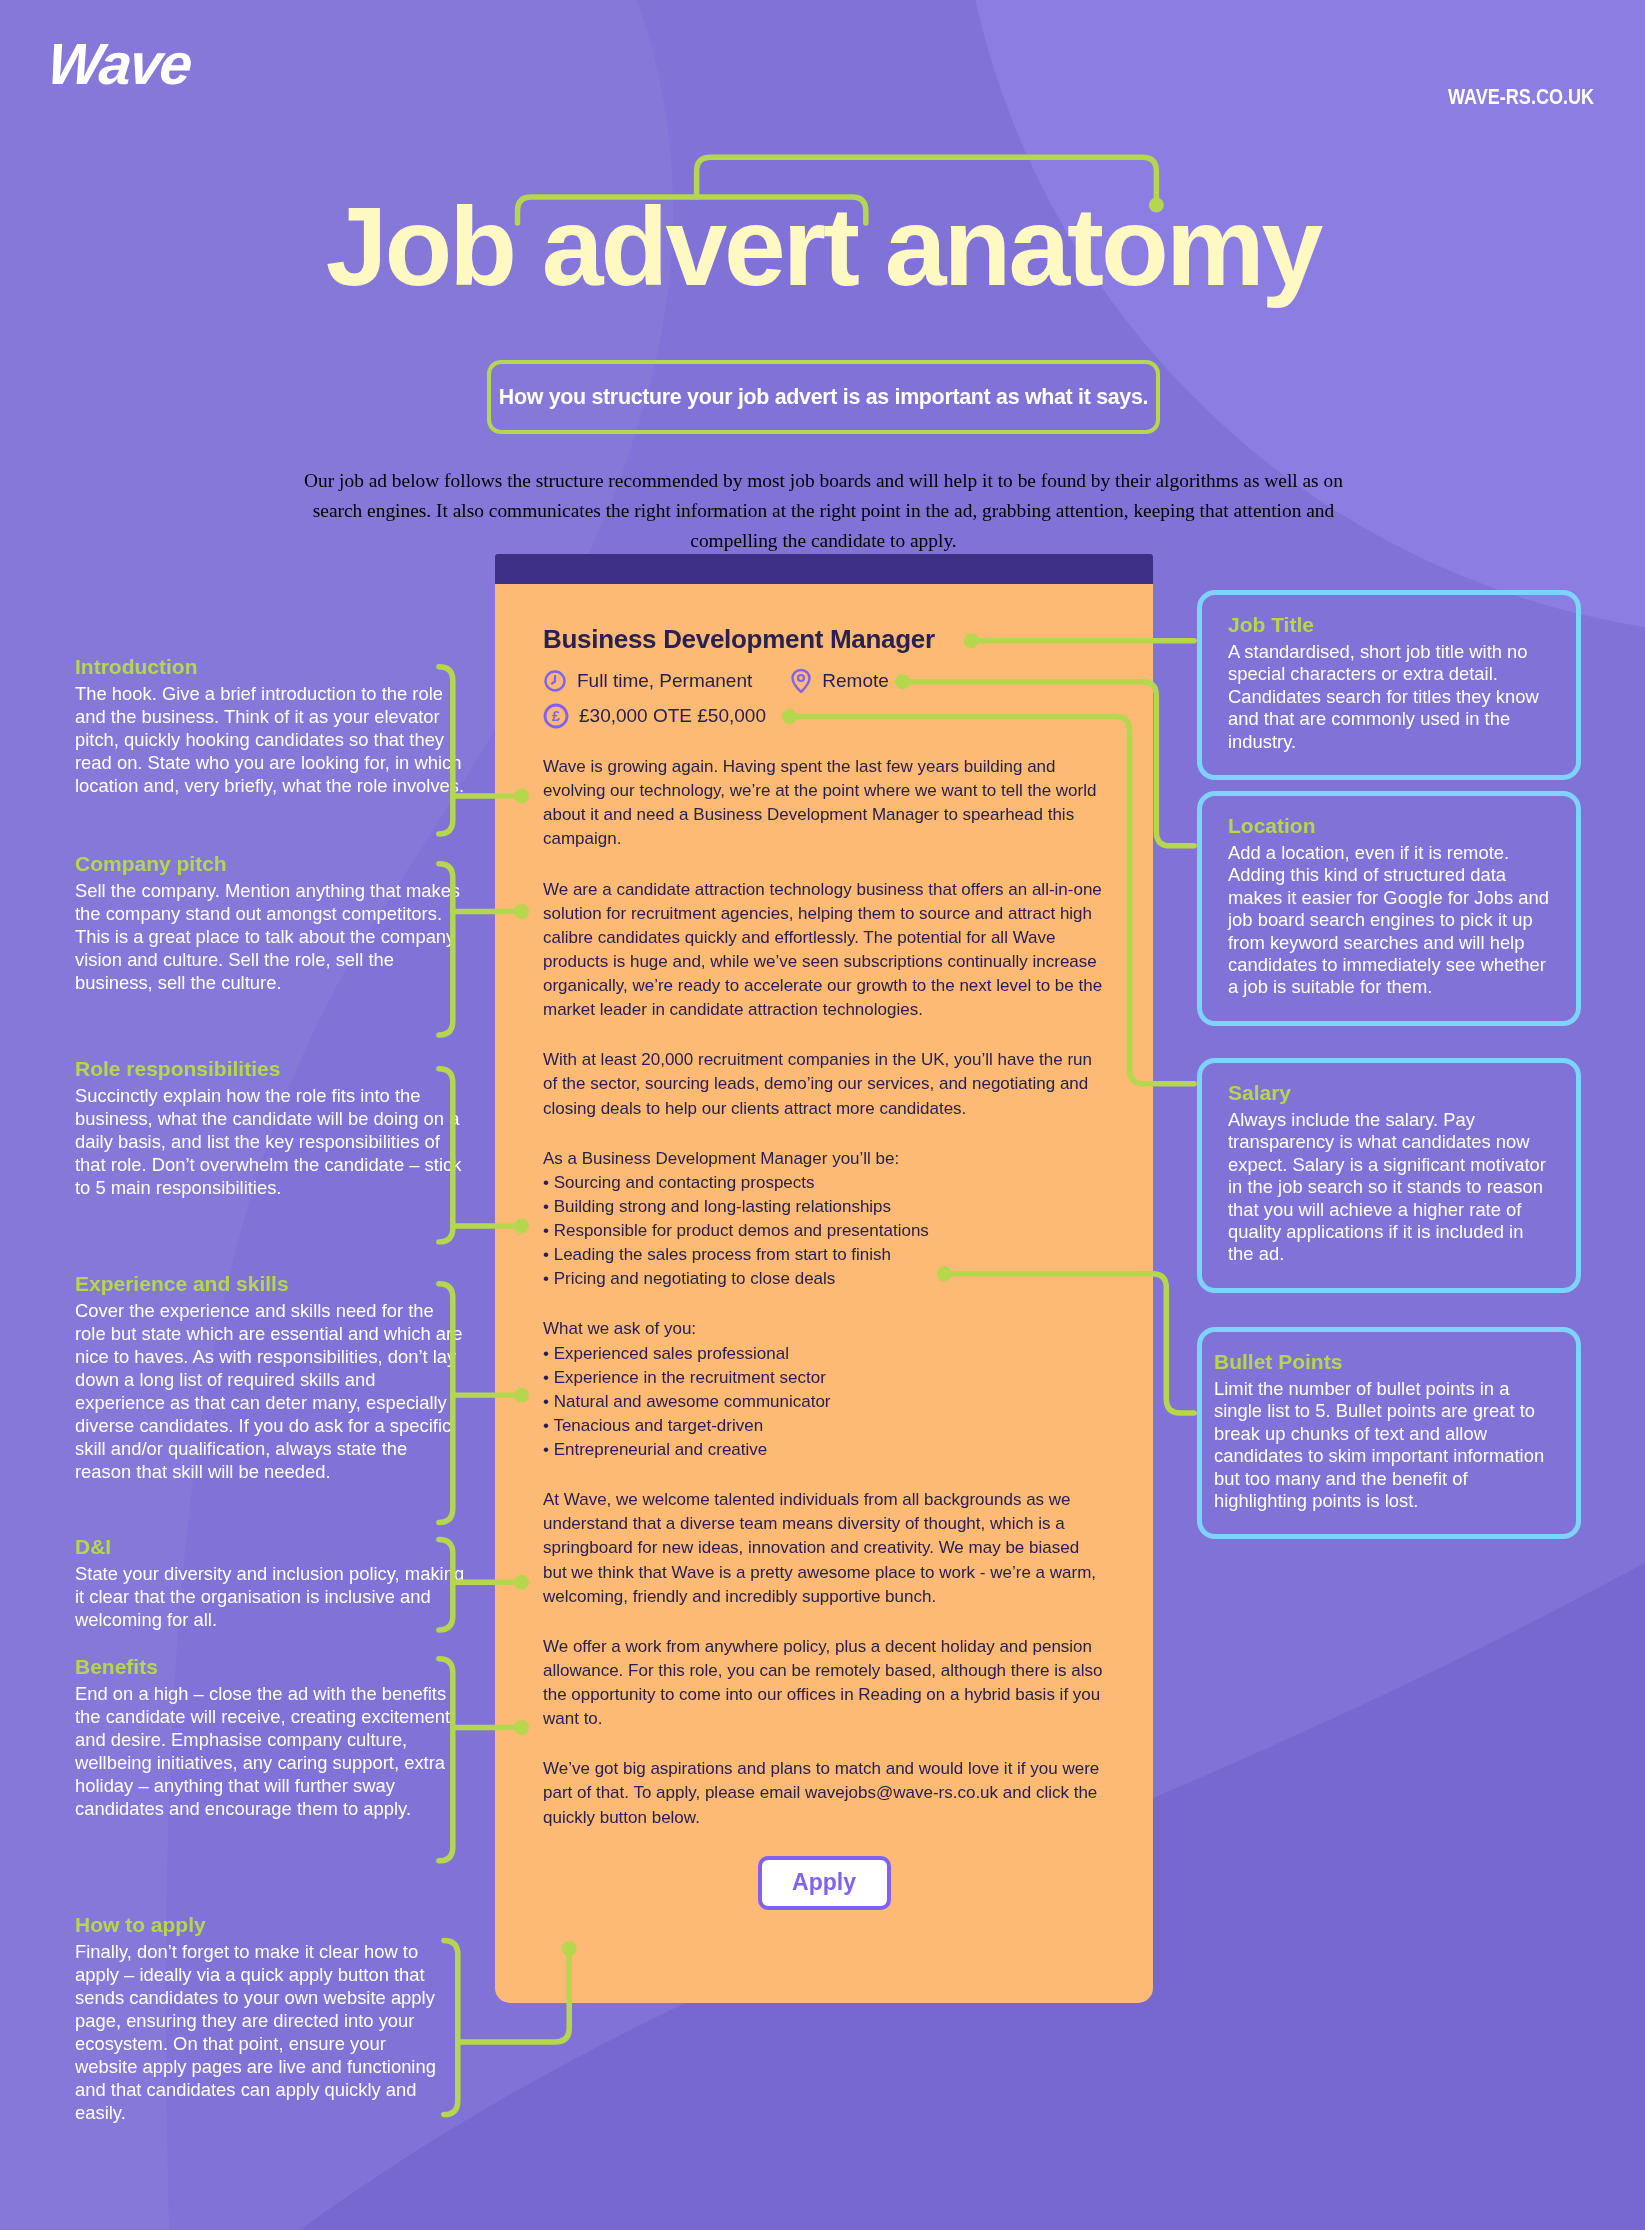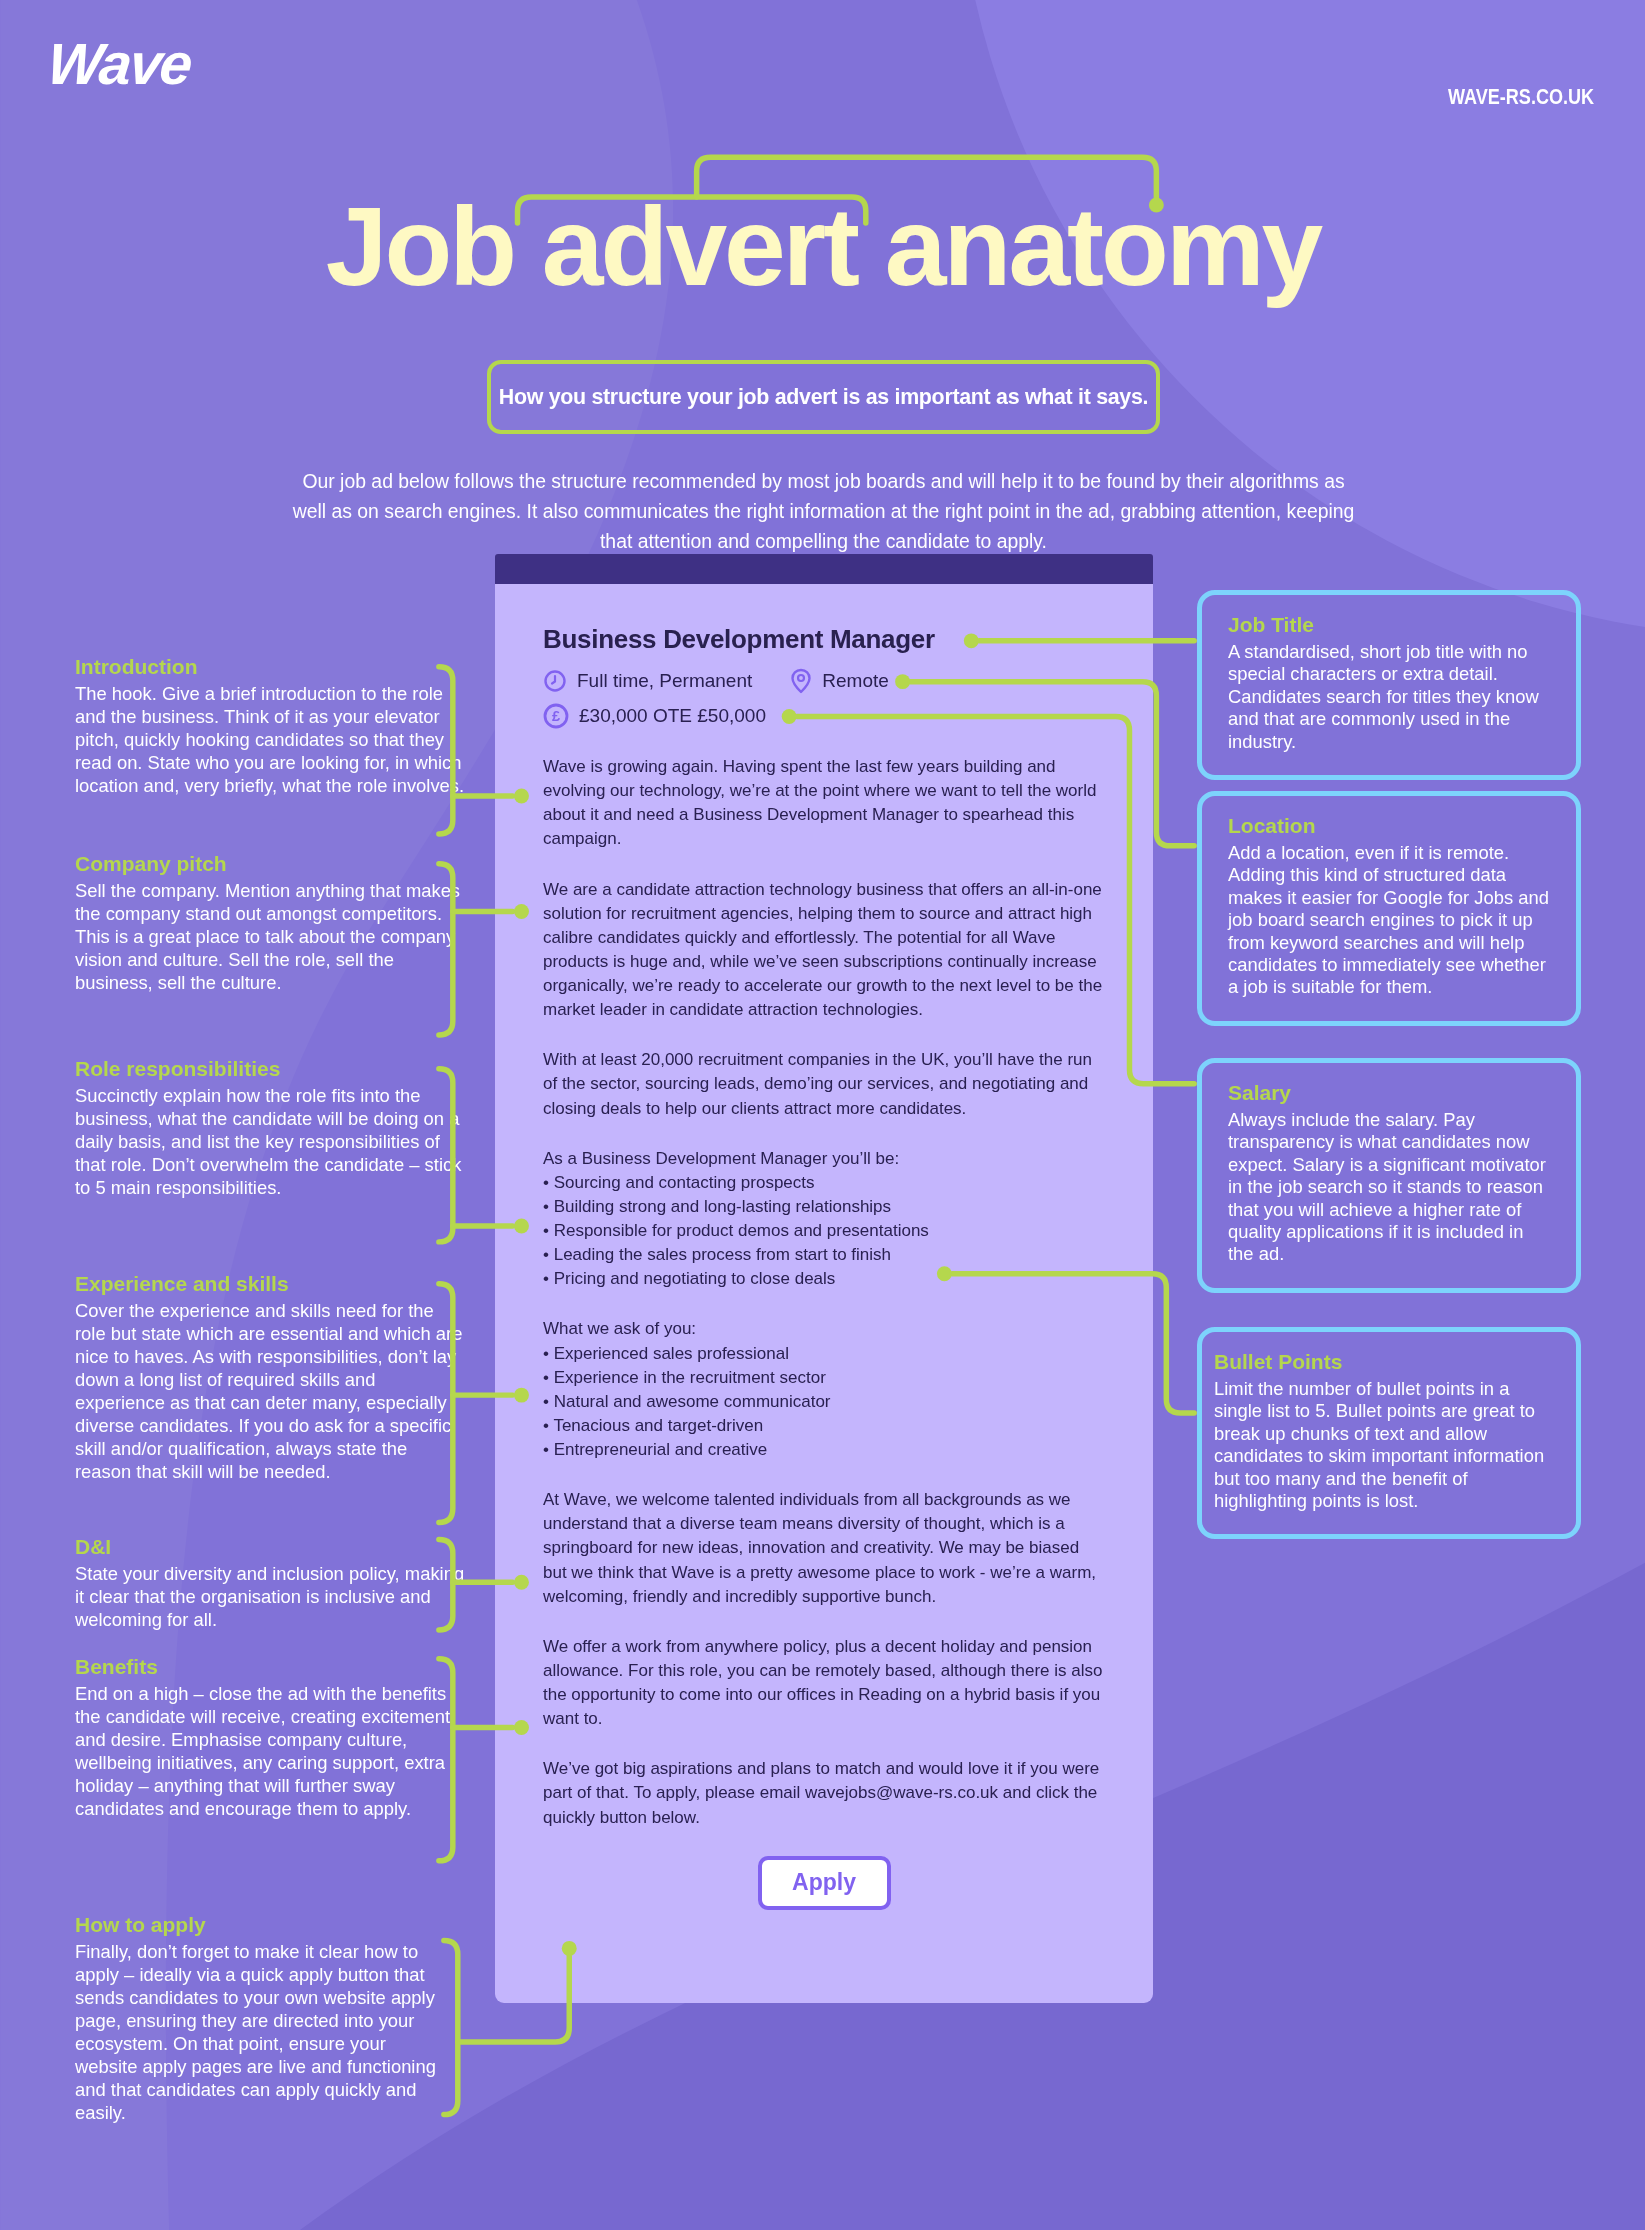--- a/index.html
+++ b/index.html
@@ -12,26 +12,26 @@
         font-style:italic;transform:skewX(-6deg);letter-spacing:-2px;z-index:3;}
   .site-url{position:absolute;right:52px;top:84px;color:#fff;font-size:22px;font-weight:700;
         transform:scaleX(.82);transform-origin:right center;letter-spacing:0;z-index:3;}
 
   .main-title{position:absolute;left:0;top:183px;width:100%;text-align:center;color:#fef9c3;
         font-size:111px;font-weight:700;letter-spacing:-3px;z-index:3;}
   .subtitle-box{position:absolute;left:487px;top:360px;width:665px;height:66px;
         border:4px solid #b5d74d;border-radius:14px;display:flex;align-items:center;
         justify-content:center;z-index:3;}
   .subtitle-box span{color:#fff;font-size:21.4px;font-weight:700;letter-spacing:-0.3px;}
-  .intro-copy{position:absolute;left:286px;top:466px;width:1075px;text-align:center;color:#ffffff;
-        font-size:19.4px;line-height:1.55;z-index:3;}
-
-  
-  .card{position:absolute;left:495px;top:554px;width:658px;height:1449px;background:#c4b5fd;
-        border-radius:9px;z-index:2;box-sizing:border-box;}
+  .intro-copy{position:absolute;left:286px;top:466px;width:1075px;text-align:center;color:#000000;
+        font-size:19.4px;line-height:1.55;z-index:3;font-family:Liberation Serif, serif;}
+
+  
+  .card{position:absolute;left:495px;top:554px;width:658px;height:1449px;background:#fdba74;
+        border-radius:15px;z-index:2;box-sizing:border-box;}
   .card-bar{height:30px;background:#3e3084;border-radius:3px 3px 0 0;}
   .card-inner{padding:0 48px;color:#292051;}
   .job-title{margin-top:40px;font-size:26px;font-weight:800;letter-spacing:-0.3px;color:#29214f;}
   .meta-row{display:flex;align-items:center;margin-top:13px;font-size:19px;font-weight:500;}
   .meta-item{display:flex;align-items:center;}
   .meta-item + .meta-item{margin-left:38px;}
   .meta-item .mi{margin-right:10px;display:flex;}
   .card p, .list-line{font-size:17px;line-height:1.42;margin:26px 0 0 0;}
   .list-block{margin-top:26px;}
   .list-line{margin:0;}

